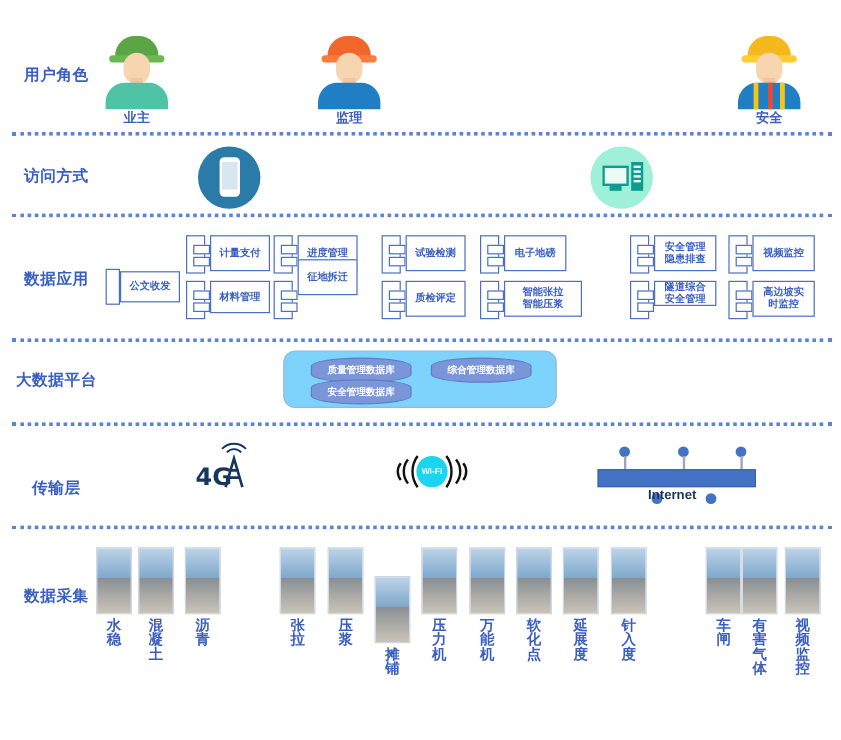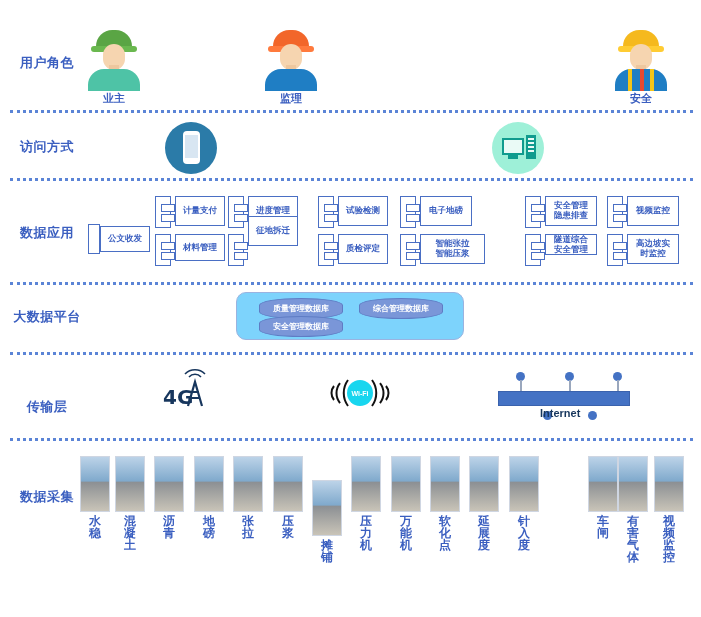--- a/index.html
+++ b/index.html
@@ -380,24 +380,20 @@
     <div class="cname">水稳</div>
   </div>
   <div class="collect-item" style="left:113px;top:456px;width:34px">
     <div class="thumb"></div>
     <div class="cname">混凝土</div>
   </div>
   <div class="collect-item" style="left:152px;top:456px;width:34px">
     <div class="thumb"></div>
     <div class="cname">沥青</div>
   </div>
-  <div class="collect-item" style="left:192px;top:456px;width:34px">
-    <div class="thumb"></div>
-    <div class="cname">地磅</div>
-  </div>
   <div class="collect-item" style="left:231px;top:456px;width:34px">
     <div class="thumb"></div>
     <div class="cname">张拉</div>
   </div>
   <div class="collect-item" style="left:271px;top:456px;width:34px">
     <div class="thumb"></div>
     <div class="cname">压浆</div>
   </div>
   <div class="collect-item" style="left:310px;top:480px;width:34px">
     <div class="thumb"></div>

